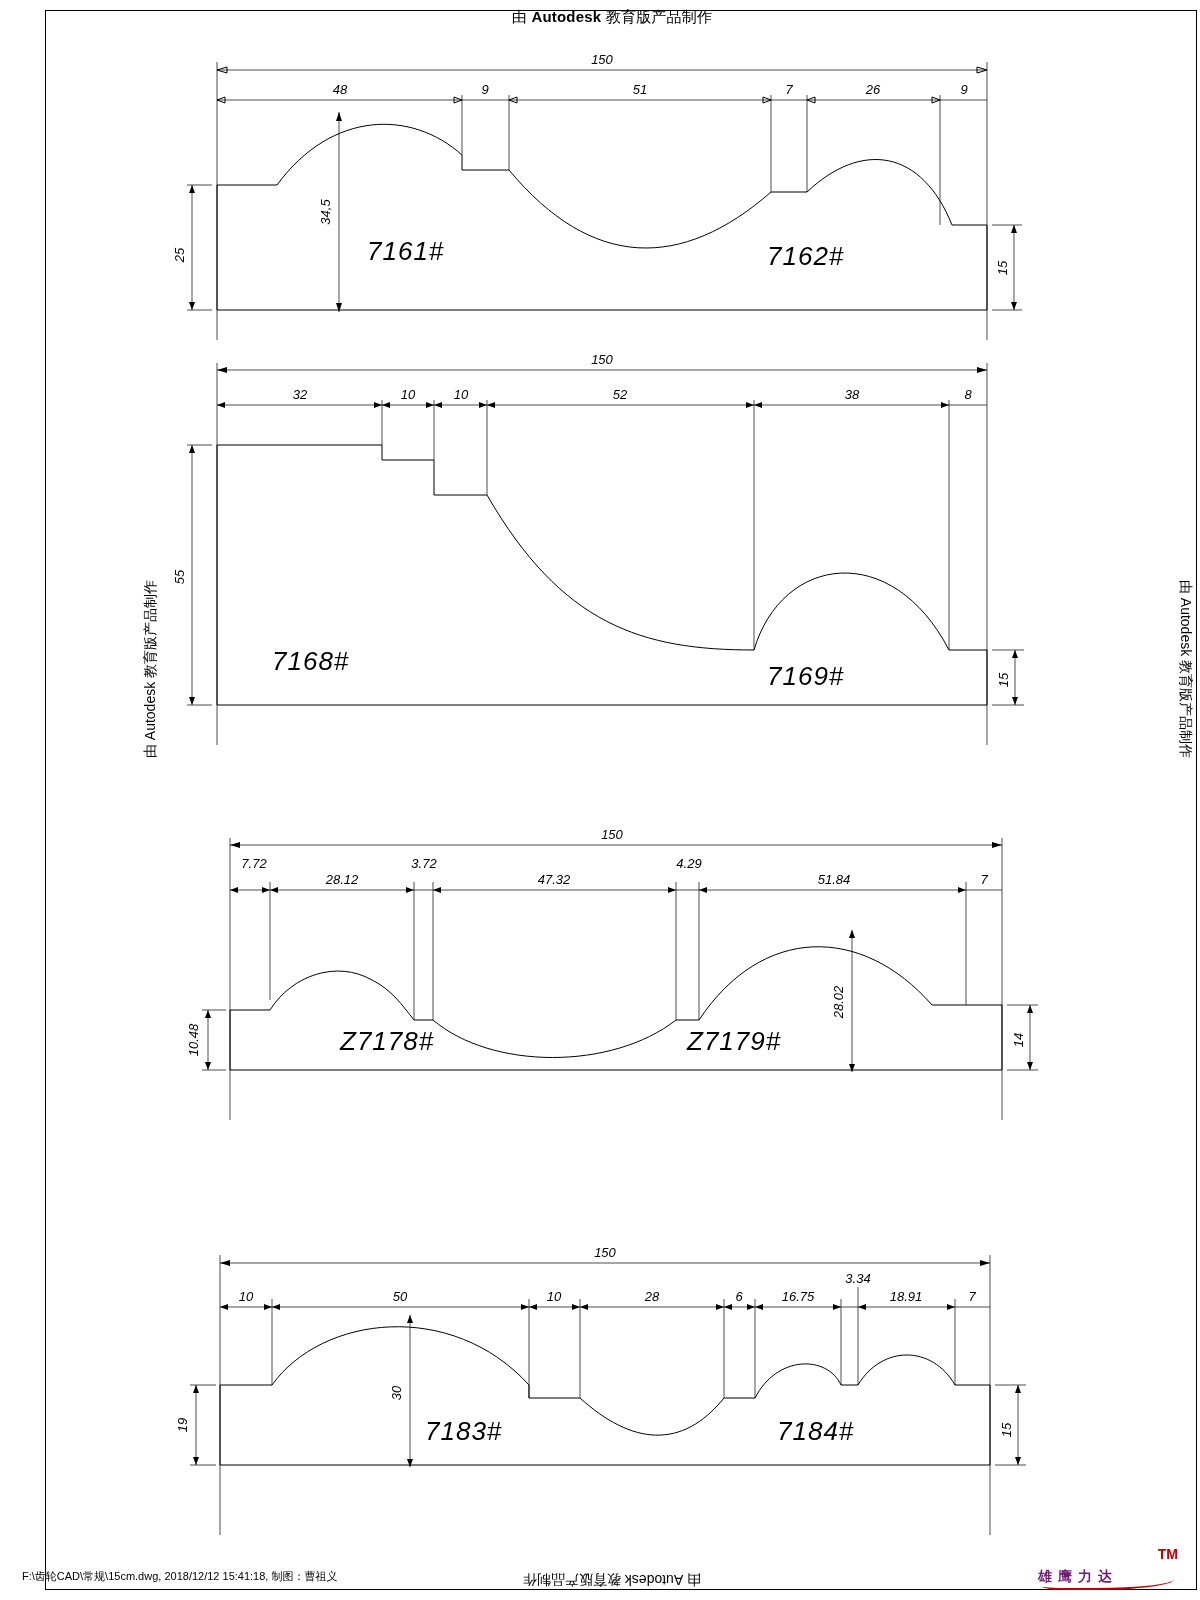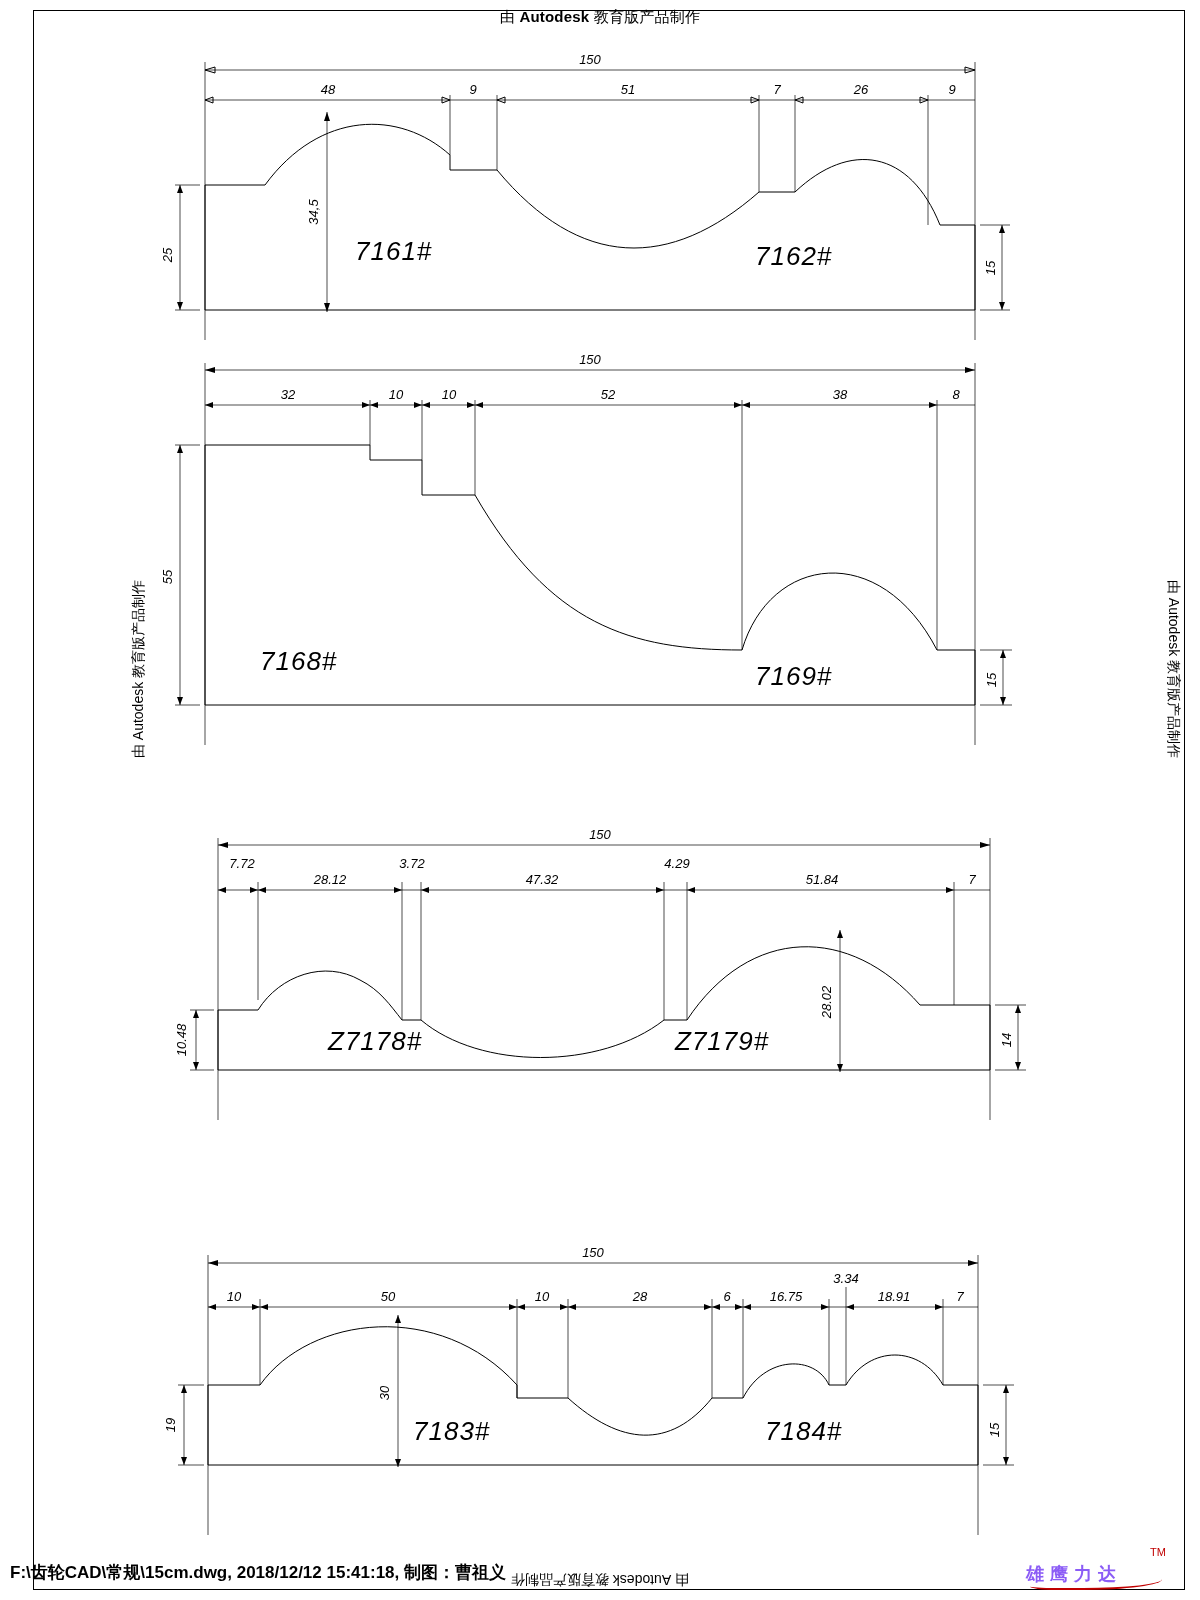--- a/index.html
+++ b/index.html
@@ -4,21 +4,21 @@
 <style>
   html,body{margin:0;padding:0;}
   body{
     width:1200px;height:1600px;
     background:#ffffff;
     font-family:"Liberation Sans", sans-serif;
     color:#000;
     position:relative;
     overflow:hidden;
   }
-  .sheet{position:absolute;left:0;top:0;width:1184px;height:1600px;}
+  .sheet{position:absolute;left:12px;top:0;width:1184px;height:1600px;}
   .frame{
     position:absolute;left:33px;top:10px;width:1150px;height:1578px;
     border:1px solid #000;
   }
   .hdr-top{
     position:absolute;top:8px;left:0;width:1200px;text-align:center;
     font-size:15px;letter-spacing:0.2px;
   }
   .hdr-top b{font-weight:bold;}
   .hdr-bottom{
@@ -27,31 +27,31 @@
   }
   .hdr-left{
     position:absolute;left:4px;top:660px;width:270px;text-align:center;
     font-size:14px;transform:rotate(-90deg);transform-origin:center center;
   }
   .hdr-right{
     position:absolute;right:-124px;top:660px;width:270px;text-align:center;
     font-size:14px;transform:rotate(90deg);transform-origin:center center;
   }
   .filepath{
-    position:absolute;left:10px;bottom:16px;font-size:17px;
-    font-family:"Liberation Sans", sans-serif;white-space:nowrap;font-weight:bold;
+    position:absolute;left:10px;bottom:16px;font-size:11px;
+    font-family:"Liberation Sans", sans-serif;white-space:nowrap;
   }
   .logo{
     position:absolute;right:18px;bottom:8px;width:140px;height:50px;
   }
   .logo .cn{
-    position:absolute;left:0;bottom:6px;font-size:18px;color:#8b5cf6;
+    position:absolute;left:0;bottom:6px;font-size:14px;color:#701a75;
     font-family:"DejaVu Sans", sans-serif;font-weight:bold;letter-spacing:6px;
   }
-  .logo .tm{position:absolute;right:0;top:4px;font-size:11px;color:#c00000;}
+  .logo .tm{position:absolute;right:0;top:4px;font-size:14px;color:#c00000;font-weight:bold;}
   .logo .swoosh{
     position:absolute;left:4px;bottom:2px;width:132px;height:16px;
     border-bottom:2px solid #c00000;border-radius:0 0 60% 20%;
   }
 
   
   .block{position:absolute;font-style:italic;}
   svg{display:block;overflow:visible;}
   .ln{stroke:#000;stroke-width:1;fill:none;}
   .thin{stroke:#000;stroke-width:0.7;fill:none;}

